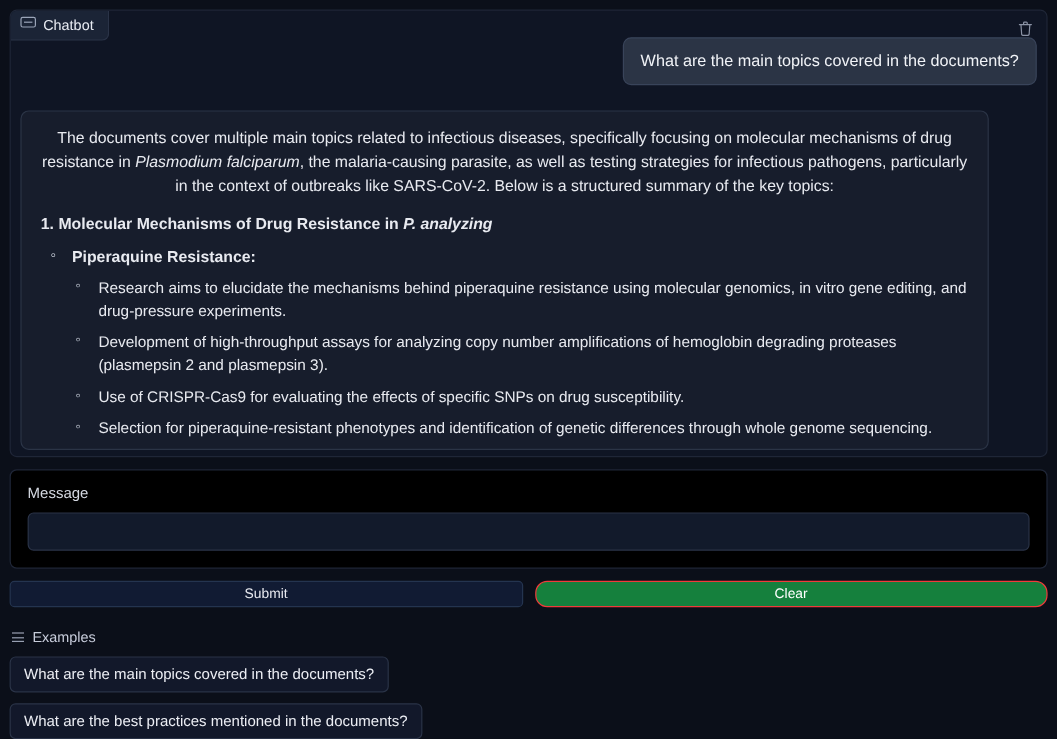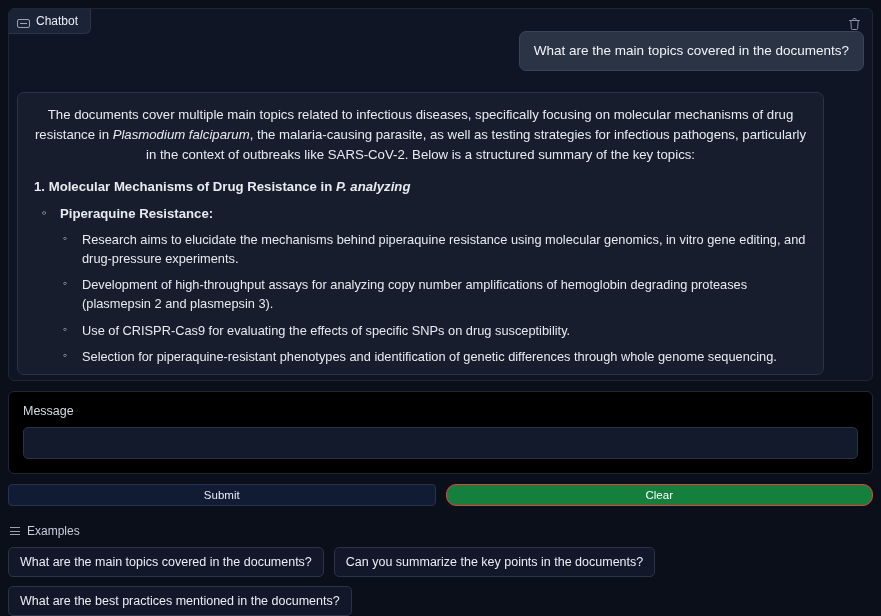--- a/index.html
+++ b/index.html
@@ -24,21 +24,21 @@
     background: #0f1524;
     border: 1px solid #1f2637;
     border-radius: 6px;
     height: 373px;
     padding: 0;
     overflow: hidden;
   }
   .chat-header {
     position: absolute;
     top: 0; left: 0;
-    display: flex; align-items: flex-end; gap: 6px;
+    display: flex; align-items: flex-start; gap: 6px;
     background: #1b2436;
     border: 1px solid #2a3347;
     border-top: none; border-left: none;
     border-radius: 0 0 6px 0;
     padding: 5px 12px 5px 8px;
     font-size: 12px;
     color: #e9ecf3;
     z-index: 5;
   }
   .chat-header .chip-icon {
@@ -285,20 +285,19 @@
       <span></span>
         <span></span>
         <span></span>
     </span>
     <span>Examples</span>
   </div>
 
   <div class="example-rows">
     <div class="example-row">
       <div class="example-chip">What are the main topics covered in the documents?</div>
-      <div class="example-chip">Can you summarize the key points in the documents?</div>
     </div>
     <div class="example-row">
       <div class="example-chip">What are the best practices mentioned in the documents?</div>
     </div>
   </div>
 
 </div>
 
 </body></html>

